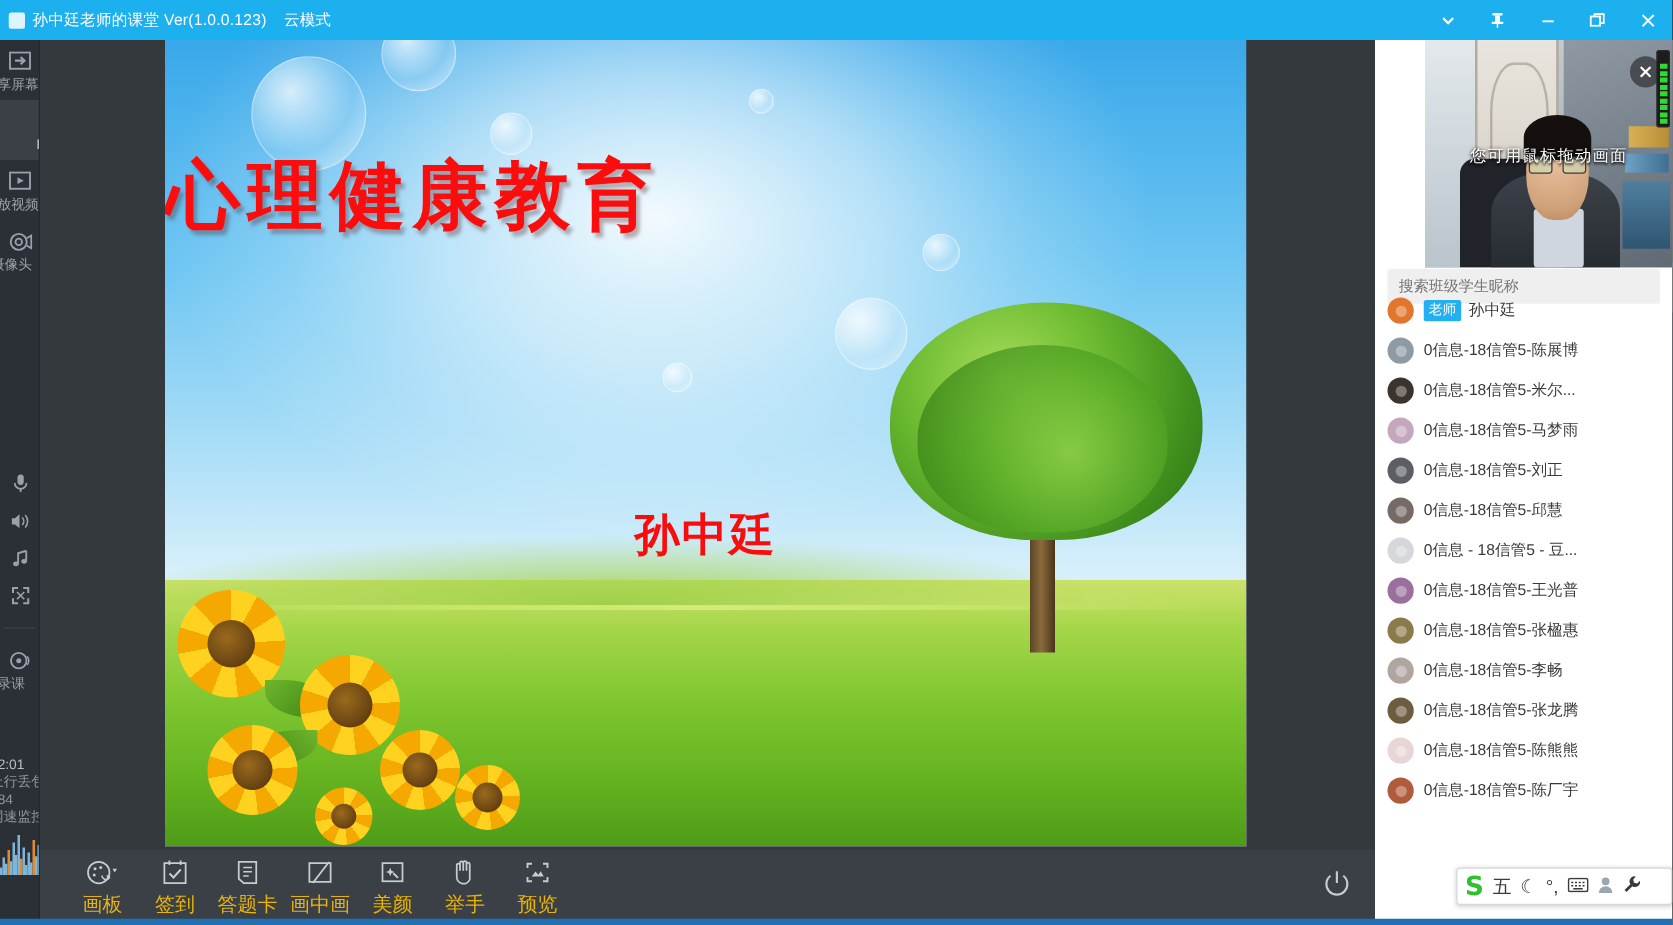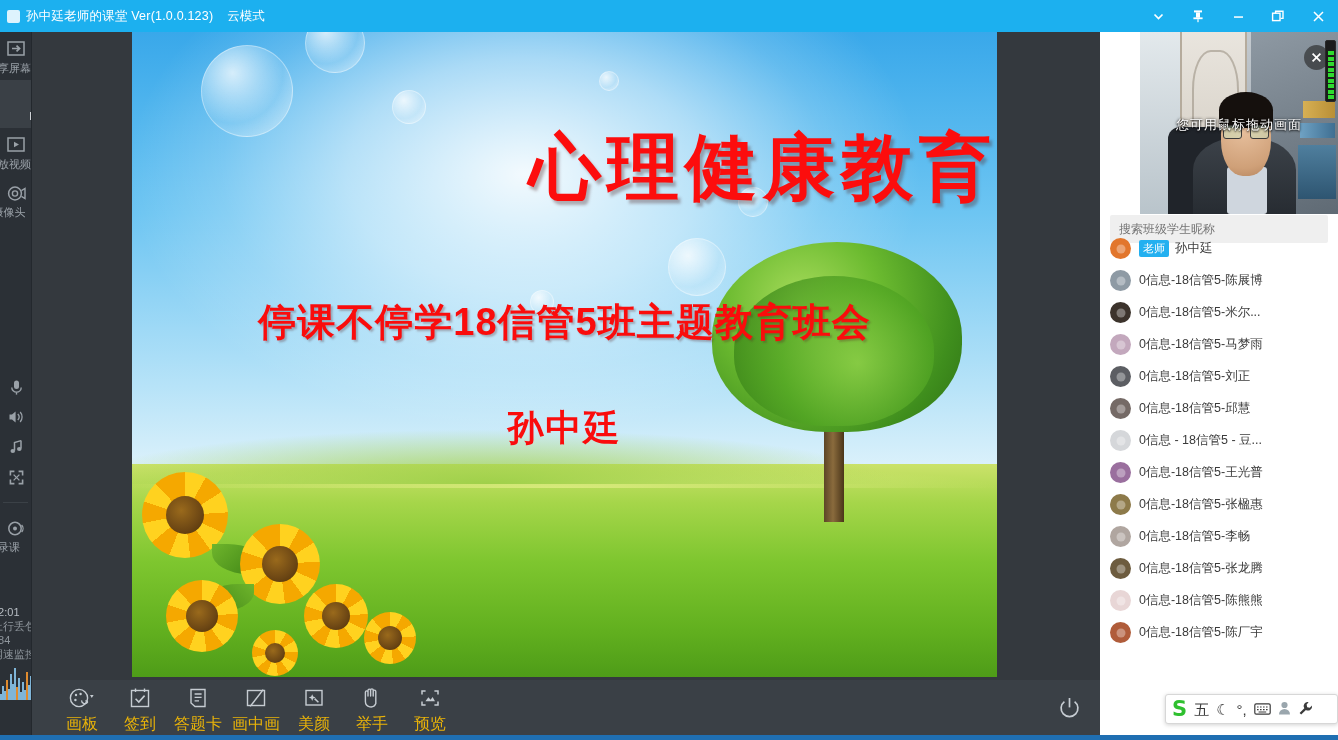--- a/index.html
+++ b/index.html
@@ -136,23 +136,23 @@
     background: radial-gradient(circle at 40% 38%, #9a6a1c 0%, #6d4714 60%, #4c3009 100%);
   }
   .sf .leaf {
     position: absolute; border-radius: 0 70% 0 70%;
     background: linear-gradient(135deg,#6fb52c,#3c8214);
   }
 
   .slide-text { position: absolute; left: 0; top: 0; width: 100%; height: 100%; }
   .ttl-main {
     position: absolute; left: 0; top: 100px; width: 100%;
-    text-align: right; color: #fc0d0d;
-    font-family: Liberation Serif, serif;
-    font-weight: bold; font-size: 72px; letter-spacing: 6px; line-height: 1;
+    text-align: left; color: #fc0d0d;
+    font-family: Liberation Mono, monospace;
+    font-weight: bold; font-size: 60px; letter-spacing: 6px; line-height: 1;
     text-shadow: 3px 4px 3px rgba(80,40,40,.35);
   }
   .ttl-sub {
     position: absolute; left: 0; top: 265px; width: 100%;
     text-align: center; color: #fa0c0c;
     font-weight: bold; font-size: 38px; letter-spacing: 1px;
     text-shadow: 2px 2px 2px rgba(90,40,40,.3);
   }
   .ttl-author {
     position: absolute; left: 0; top: 372px; width: 100%;
@@ -514,21 +514,20 @@
           <div class="core" style="left:14px;top:14px;width:24px; height:24px;"></div>
         </div>
         <div class="sf" style="left:120px; top:168px;">
           <div class="petals" style="left:0;   top:0;   width:46px; height:46px;"></div>
           <div class="core" style="left:13px;top:13px;width:20px; height:20px;"></div>
         </div>
       </div>
 
       <div class="slide-text">
         <div class="ttl-main">心理健康教育</div>
-        <div class="ttl-sub">停课不停学18信管5班主题教育班会</div>
         <div class="ttl-author">孙中廷</div>
       </div>
     </div>
   </div>
 
   <div class="bottombar">
 
     <div class="bb-item">
       <span class="bb-ico">
         <svg width="26" height="22" viewBox="0 0 26 22">

